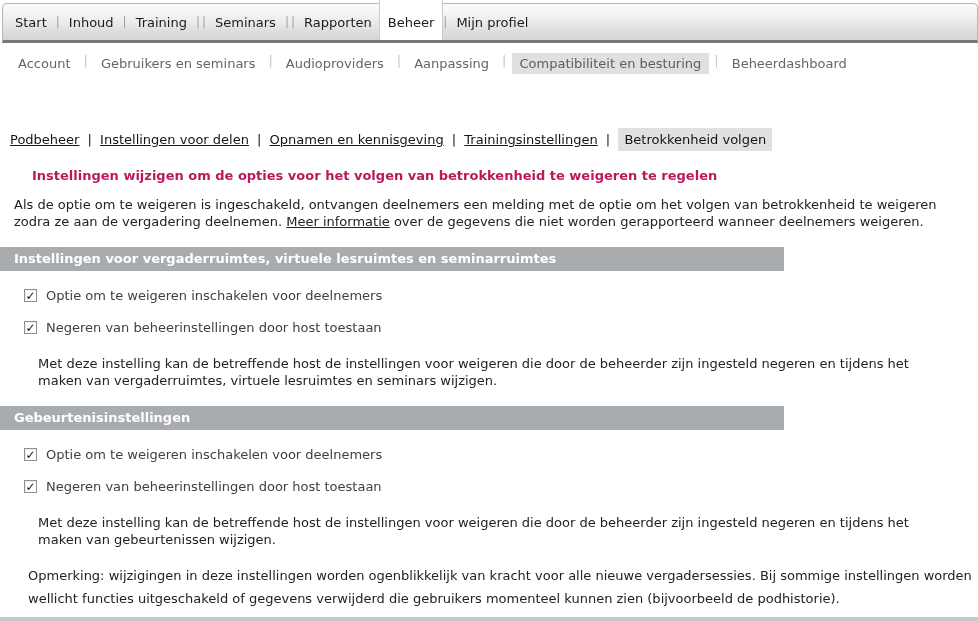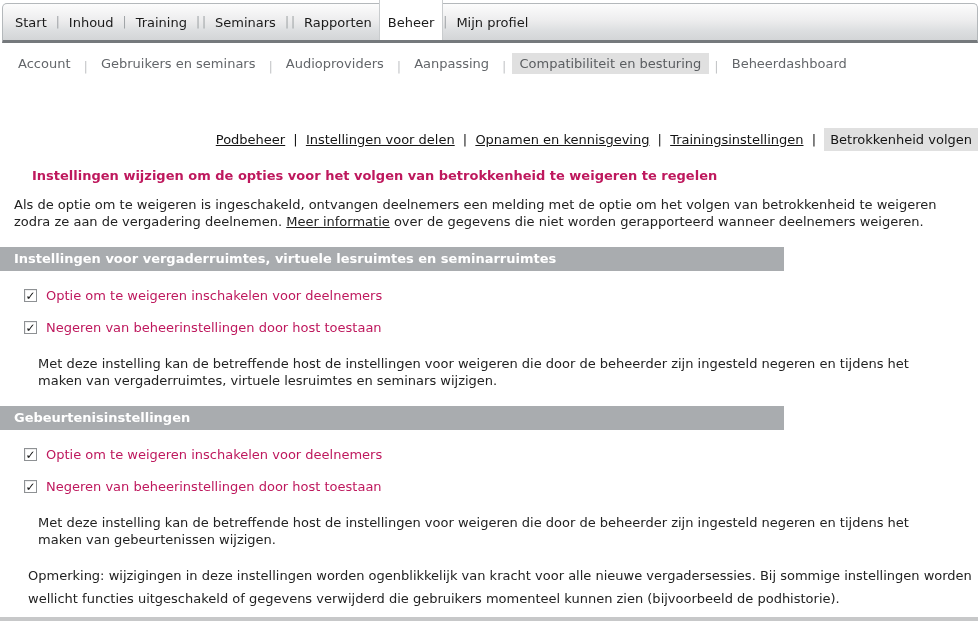--- a/index.html
+++ b/index.html
@@ -25,29 +25,29 @@
   .topnav-item.active {
     background:#fff; margin-top:-4px; padding-top:4px;
     box-shadow:-1px 0 0 #c9ccce, 1px 0 0 #c9ccce;
     position:relative; z-index:2;
   }
   .tsep { display:flex; align-items:center; color:#9fa3a6; padding:0 1px; }
   .tsep::after { content:"|"; font-size:12px; }
 
   
   .subnav {
-    margin:10px 0 0 10px; display:flex; align-items:flex-end; color:#63666a;
+    margin:10px 0 0 10px; display:flex; align-items:flex-start; color:#63666a;
   }
   .subnav-item { padding:3px 8px; white-space:nowrap; cursor:pointer; }
   .subnav-item.selected { background:#e0e0e0; color:#5a5d60; cursor:default; }
   .ssep { color:#c5c7c9; padding:0 5px; }
   .ssep::after { content:"|"; }
 
   
-  .tabs-row { margin:58px 0 0 10px; color:#141414;text-align:right; }
+  .tabs-row { margin:58px 0 0 10px; color:#141414; }
   .tab-link { color:#141414; text-decoration:underline; cursor:pointer; white-space:nowrap; }
   .tab-link.selected { background:#e0e0e0; text-decoration:none; padding:4px 6px; cursor:default; }
   .lsep { color:#141414; padding:0 4px; }
   .lsep::after { content:"|"; }
 
   
   .page-title { margin:21px 0 0 32px; font-weight:bold; color:#be185d; }
   .intro { margin:13px 0 0 14px; width:946px; line-height:17px; }
   .intro a { color:#222; text-decoration:underline; cursor:pointer; }
 
@@ -55,21 +55,21 @@
     margin-top:17px; width:784px; background:#a9acaf; color:#fff;
     font-weight:bold; padding:4px 14px 5px 14px;
   }
   .cb-row { margin:17px 0 0 24px; display:flex; align-items:center; }
   .checkbox {
     width:13px; height:13px; background:#fff; border:1px solid #8e9194;
     display:inline-flex; align-items:center; justify-content:center;
     box-shadow:inset 1px 1px 0 #eee; cursor:pointer; flex:0 0 auto;
   }
   .checkbox.checked::after { content:"✓"; font-size:12px; font-weight:bold; color:#111; line-height:1; }
-  .cb-label { margin-left:9px; color:#be185d; }
+  .cb-label { margin-left:9px; color:#404040; }
   .section-desc { margin:20px 0 0 38px; width:905px; line-height:17px; }
 
   .note { margin:16px 0 0 28px; width:952px; line-height:23px; }
 
   
   .btn-row { margin-top:28px; display:flex; justify-content:center; gap:9px; }
   .btn-outer { border:1px solid #9aa0a4; background:#fff; padding:1px; }
   .btn {
     height:22px; min-width:82px; display:flex; align-items:center; justify-content:center;
     padding:0 12px; font-size:13px; font-family:inherit; cursor:pointer;

